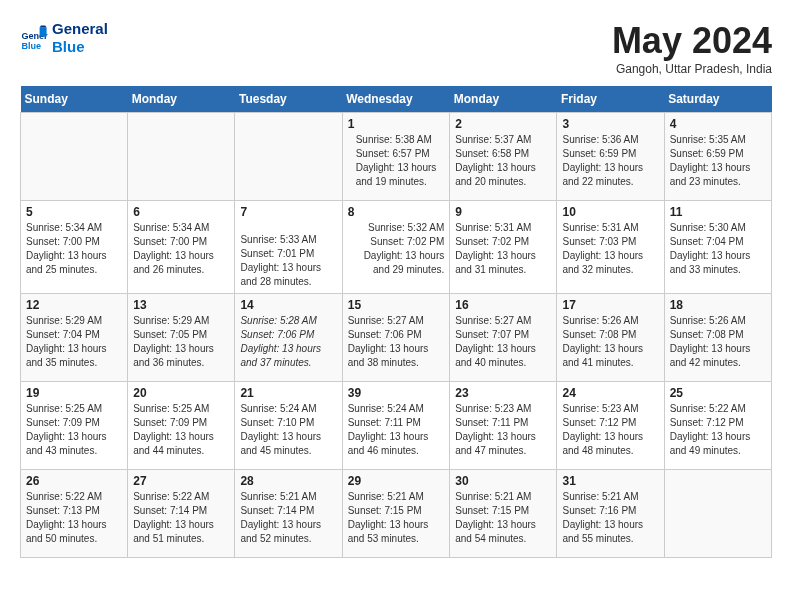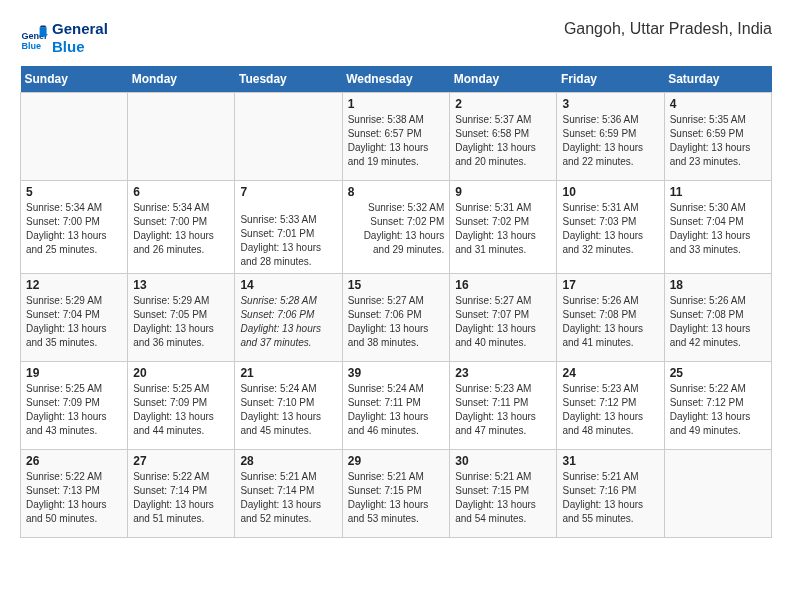--- a/index.html
+++ b/index.html
@@ -27,21 +27,21 @@
     }
     .title-block {
       text-align: right;
     }
     .month-year {
       font-size: 36px;
       font-weight: bold;
       color: #222;
     }
     .location {
-      font-size: 16px;
+      font-size: 12px;
       color: #333;
     }
     table {
       width: 100%;
       border-collapse: collapse;
       font-size: 11px;
     }
     thead tr th {
       background: #2b6cb0;
       color: #fff;
@@ -86,20 +86,21 @@
       <text x="2" y="36" font-size="13" font-weight="bold" fill="#0078d4">Blue</text>
       <polygon points="28,5 38,5 38,18 28,18" fill="#0078d4"></polygon>
       <polygon points="30,2 36,2 38,5 28,5" fill="#003580"></polygon>
     </svg>
     <div>
       <div style="font-size:15px;font-weight:bold;color:#003580;line-height:1.2;">General</div>
       <div style="font-size:15px;font-weight:bold;color:#0078d4;line-height:1.2;">Blue</div>
     </div>
   </div>
   <div class="title-block">
+    <div class="month-year">May 2024</div>
     <div class="location">Gangoh, Uttar Pradesh, India</div>
   </div>
 </div>
 
 <table>
   <thead>
     <tr>
     <th>Sunday</th>
         <th>Monday</th>
         <th>Tuesday</th>
@@ -109,21 +110,21 @@
         <th>Saturday</th>
       </tr>
   </thead>
   <tbody id="calendar-body">
   <tr>
         <td></td>
         <td></td>
         <td></td>
         <td>
           <div class="day-num">1</div>
-          <div class="day-info" style="white-space: pre-line;">Sunrise: 5:38 AM
+          <div class="day-info" style="white-space: pre-line; margin-left: 8px;">Sunrise: 5:38 AM
 Sunset: 6:57 PM
 Daylight: 13 hours
 and 19 minutes.</div>
         </td>
         <td>
           <div class="day-num">2</div>
           <div class="day-info" style="white-space: pre-line;">Sunrise: 5:37 AM
 Sunset: 6:58 PM
 Daylight: 13 hours
 and 20 minutes.</div>

